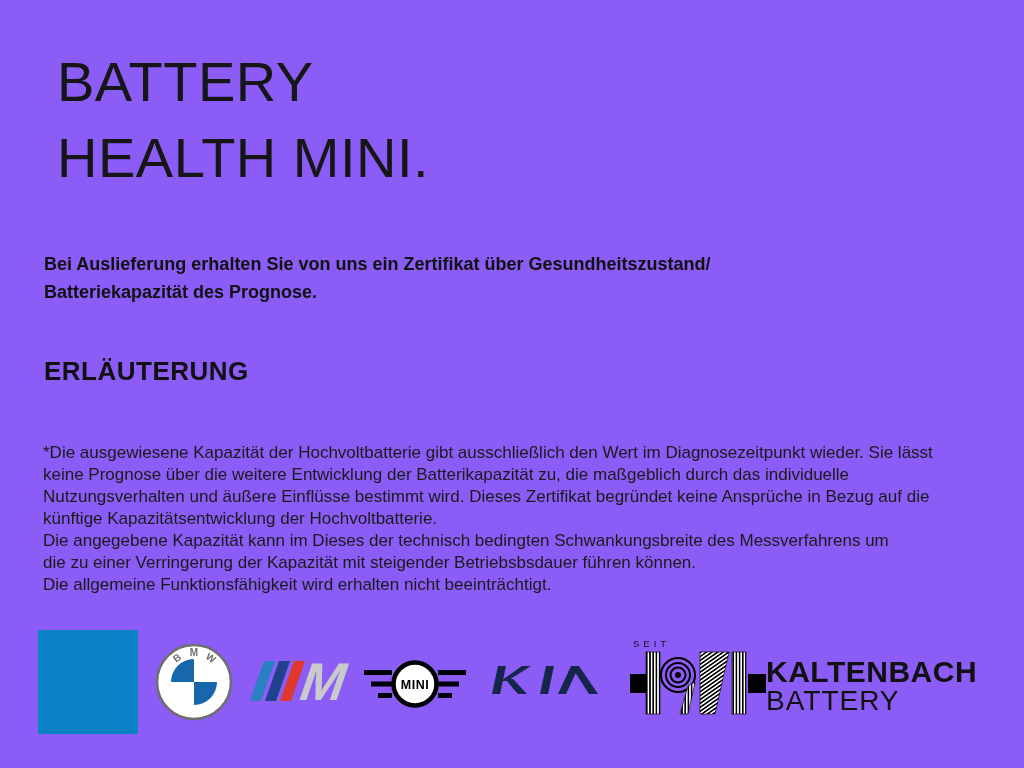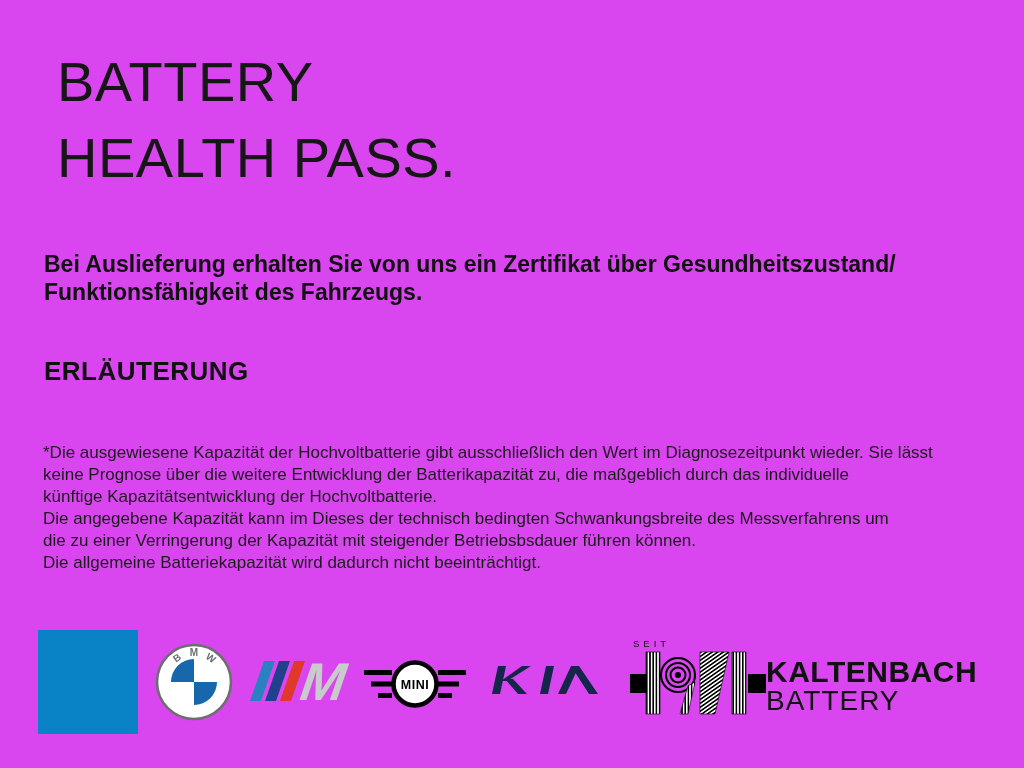--- a/index.html
+++ b/index.html
@@ -3,34 +3,34 @@
 <meta charset="utf-8">
 <style>
   * { margin: 0; padding: 0; box-sizing: border-box; }
   html, body { background: #ffffff; }
   body {
     width: 1024px; height: 768px;
     position: relative; overflow: hidden;
     font-family: "Liberation Sans", sans-serif;
     color: #161616;
   }
-  .slide { position: absolute; inset: 0; background: #d946ef; }
+  .slide { position: absolute; inset: 0; background: #8b5cf6; }
 
   
   .title {
     position: absolute; left: 57px; top: 44px;
     font-size: 56px; line-height: 76px; font-weight: 500;
     letter-spacing: 0.5px; color: #161616;
   }
   .title-line { display: block; white-space: nowrap; }
 
   
   .intro {
     position: absolute; left: 44px; top: 250px;
-    font-size: 23px; line-height: 28px; font-weight: 700; color: #111;
+    font-size: 18px; line-height: 28px; font-weight: 700; color: #111;
   }
   .intro-line { display: block; white-space: nowrap; }
 
   
   .heading {
     position: absolute; left: 44px; top: 356px;
     font-size: 26px; font-weight: 700; letter-spacing: 0.5px; color: #111; text-align: center;
   }
 
   
@@ -66,37 +66,38 @@
 
   svg text { font-family: "Liberation Sans", sans-serif; }
 </style>
 </head>
 <body>
 
 <main class="slide">
 
   <h1 class="title">
     <span class="title-line">BATTERY</span>
-    <span class="title-line">HEALTH PASS.</span>
+    <span class="title-line">HEALTH MINI.</span>
   </h1>
 
   <p class="intro">
     <span class="intro-line">Bei Auslieferung erhalten Sie von uns ein Zertifikat über Gesundheitszustand/</span>
-    <span class="intro-line">Funktionsfähigkeit des Fahrzeugs.</span>
+    <span class="intro-line">Batteriekapazität des Prognose.</span>
   </p>
 
   <h2 class="heading">ERLÄUTERUNG</h2>
 
   <div class="bodytext">
     <span class="body-line">*Die ausgewiesene Kapazität der Hochvoltbatterie gibt ausschließlich den Wert im Diagnosezeitpunkt wieder. Sie lässt</span>
     <span class="body-line">keine Prognose über die weitere Entwicklung der Batterikapazität zu, die maßgeblich durch das individuelle</span>
+    <span class="body-line">Nutzungsverhalten und äußere Einflüsse bestimmt wird. Dieses Zertifikat begründet keine Ansprüche in Bezug auf die</span>
     <span class="body-line">künftige Kapazitätsentwicklung der Hochvoltbatterie.</span>
     <span class="body-line">Die angegebene Kapazität kann im Dieses der technisch bedingten Schwankungsbreite des Messverfahrens um</span>
     <span class="body-line">die zu einer Verringerung der Kapazität mit steigender Betriebsbsdauer führen können.</span>
-    <span class="body-line">Die allgemeine Batteriekapazität wird dadurch nicht beeinträchtigt.</span>
+    <span class="body-line">Die allgemeine Funktionsfähigkeit wird erhalten nicht beeinträchtigt.</span>
   </div>
 
   <footer class="footer">
 
     <div class="blue-square" style="background-color: rgb(10, 131, 198);"></div>
 
     <svg class="bmw-roundel" viewBox="0 0 80 80">
       <circle cx="40" cy="40" r="37" fill="#ffffff" stroke-width="2.6" style="stroke: rgb(109, 110, 112);"></circle>
       <circle cx="40" cy="40" r="23" fill="#ffffff"></circle>
       <path d="M40 40 L40 17 A23 23 0 0 0 17 40 Z" style="fill: rgb(23, 103, 172);"></path>

